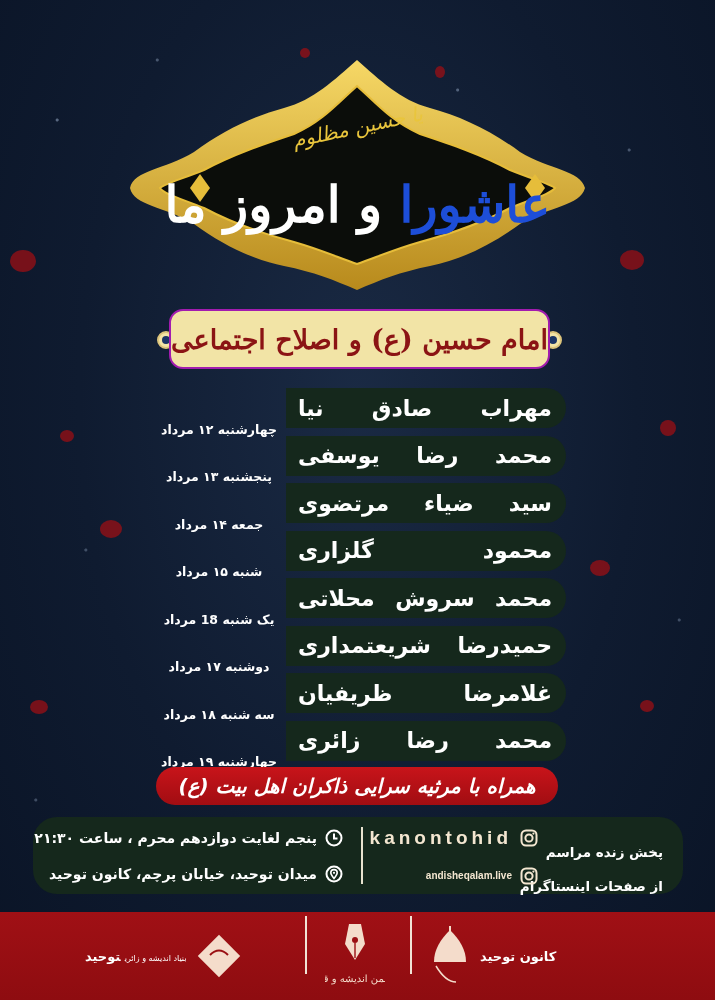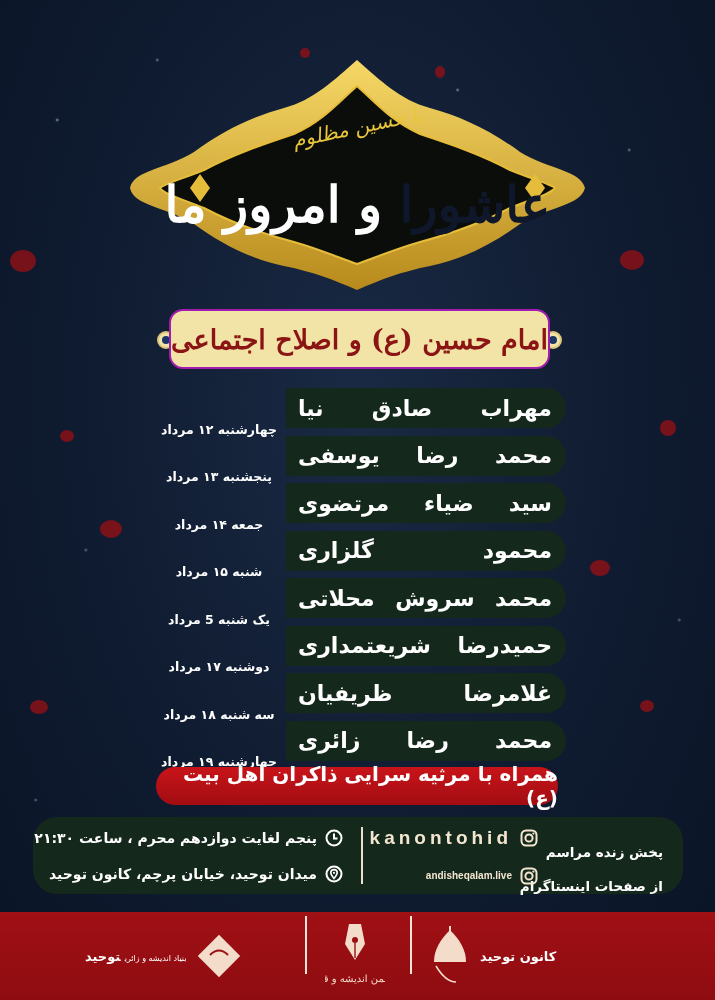--- a/index.html
+++ b/index.html
@@ -32,21 +32,21 @@
     .subtitle {
       position: absolute; left: 0; right: 0; top: 55px; text-align: center;
       font-family: "DejaVu Serif", serif; font-style: italic;
       color: #e9c53c; font-size: 20px; transform: rotate(-12deg);
     }
     .main-title {
       position: absolute; left: 0; right: 0; top: 120px; text-align: center;
       font-family: "DejaVu Serif", serif; font-weight: bold; font-size: 50px;
       direction: rtl; line-height: 1;
     }
-    .main-title .red { color: #0f172a; }
+    .main-title .red { color: #1d4ed8; }
     .main-title .white { color: #ffffff; }
 
     
     .banner {
       position: absolute; left: 157px; top: 309px; width: 405px; height: 60px;
     }
     .banner-body {
       position: absolute; left: 12px; right: 12px; top: 0; bottom: 0;
       background: #f2e4a6; border-radius: 14px;
       border: 2px solid #a21caf;
@@ -78,21 +78,21 @@
     .row .date {
       width: 134px; background: #0f766e; border-radius: 20px 0 0 20px;
       display: flex; align-items: center; justify-content: center;
       font-size: 12.5px; font-weight: bold; color: #fff; white-space: nowrap; margin-top: 41px;
     }
 
     .bottom-pill {
       position: absolute; left: 156px; top: 767px; width: 402px; height: 38px;
       background: linear-gradient(180deg, #c8141a, #a10d12);
       border-radius: 19px; display: flex; align-items: center; justify-content: center;
-      font-size: 20px; font-weight: bold; color: #fff; direction: rtl;
+      font-size: 20px; font-weight: bold; color: #fff; direction: rtl; font-style: italic;
     }
 
     
     .info {
       position: absolute; left: 33px; top: 817px; width: 650px; height: 77px;
       background: #15281c; border-radius: 24px; direction: rtl;
     }
     .info-col { position: absolute; top: 0; bottom: 0; display: flex; flex-direction: column; justify-content: center; gap: 18px; }
     .info-line { display: flex; align-items: center; gap: 8px; white-space: nowrap; }
     .info-right { right: 20px; justify-content: flex-end; }
@@ -196,21 +196,21 @@
       <span>گلزاری</span>
     </div>
     <div class="date">شنبه ۱۵ مرداد</div>
   </div>
   <div class="row">
     <div class="name">
       <span>محمد</span>
       <span>سروش</span>
       <span>محلاتی</span>
     </div>
-    <div class="date">یک شنبه 5 مرداد</div>
+    <div class="date">یک شنبه 18 مرداد</div>
   </div>
   <div class="row">
     <div class="name">
       <span>حمیدرضا</span>
       <span></span>
       <span>شریعتمداری</span>
     </div>
     <div class="date">دوشنبه ۱۷ مرداد</div>
   </div>
   <div class="row">

